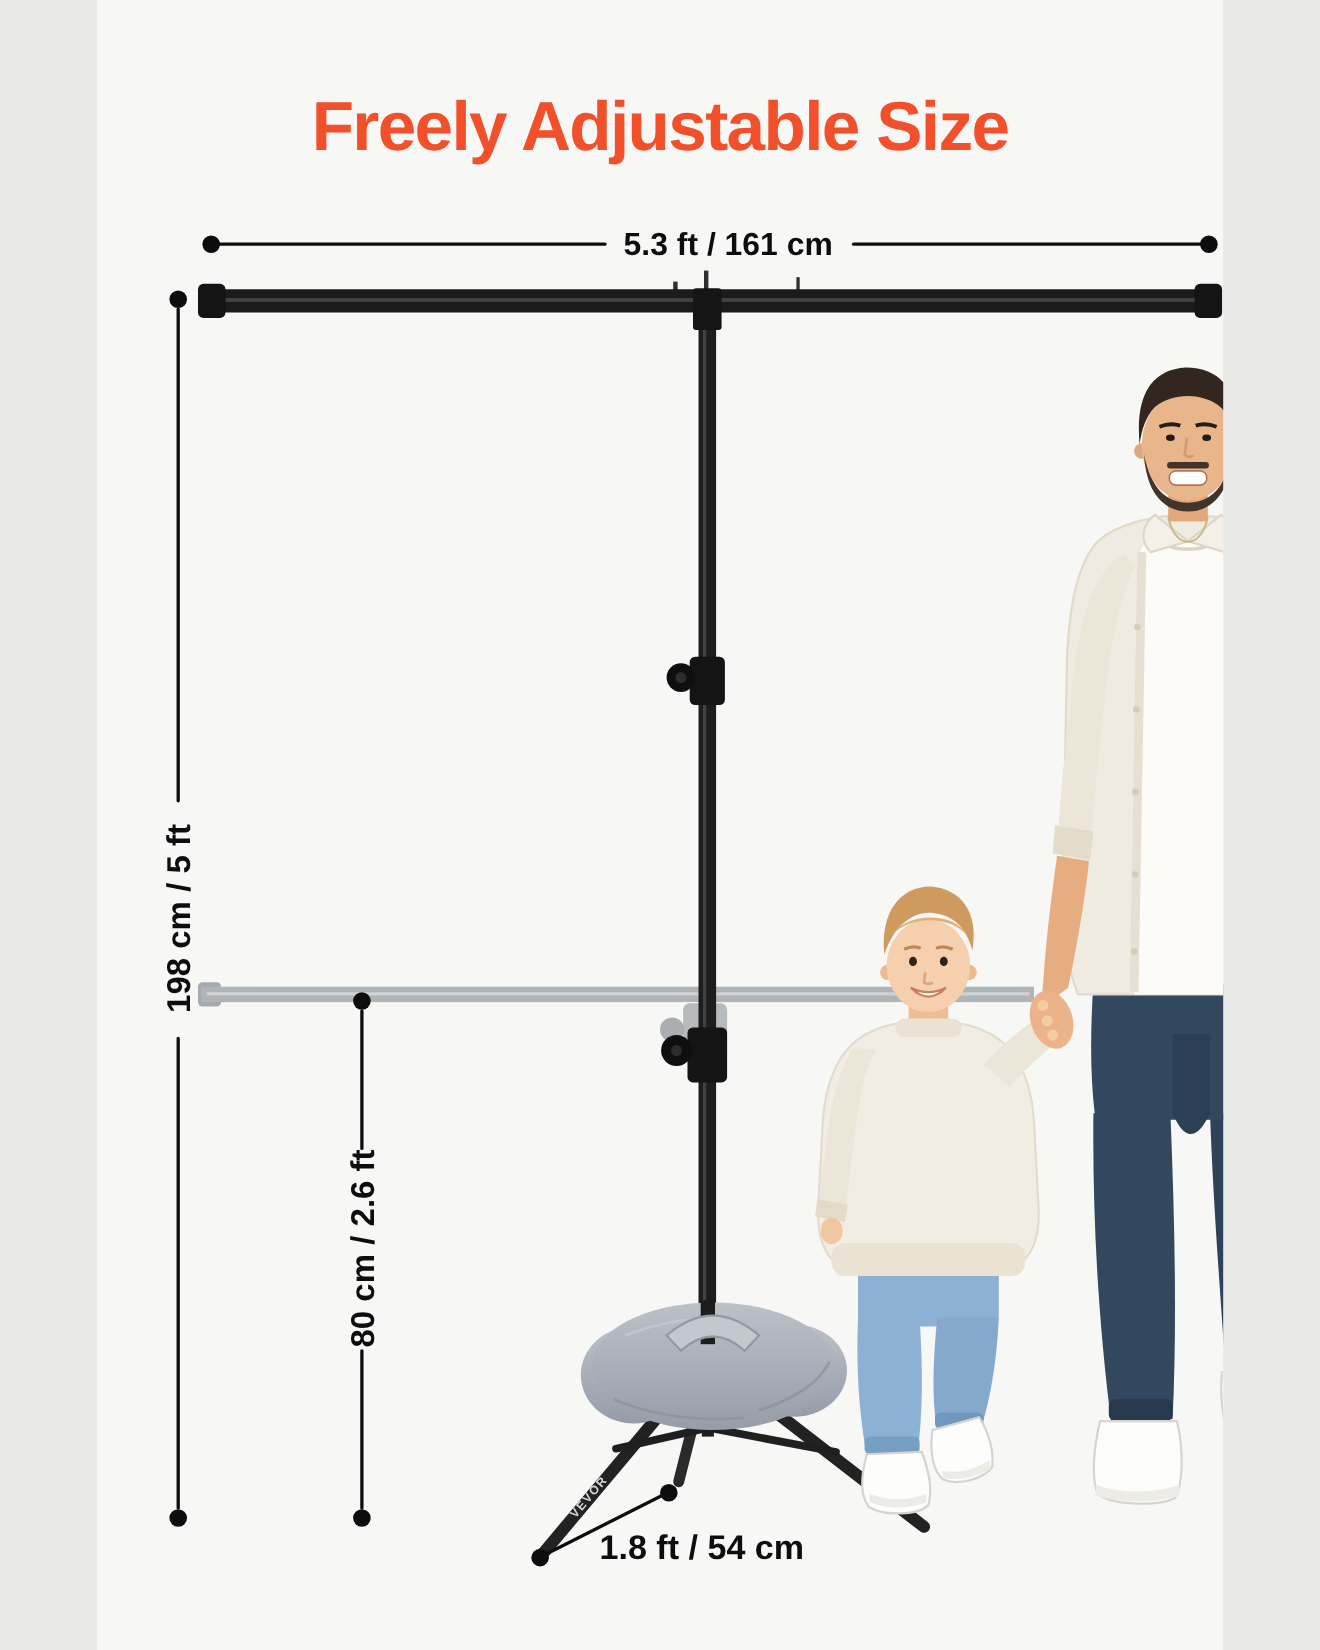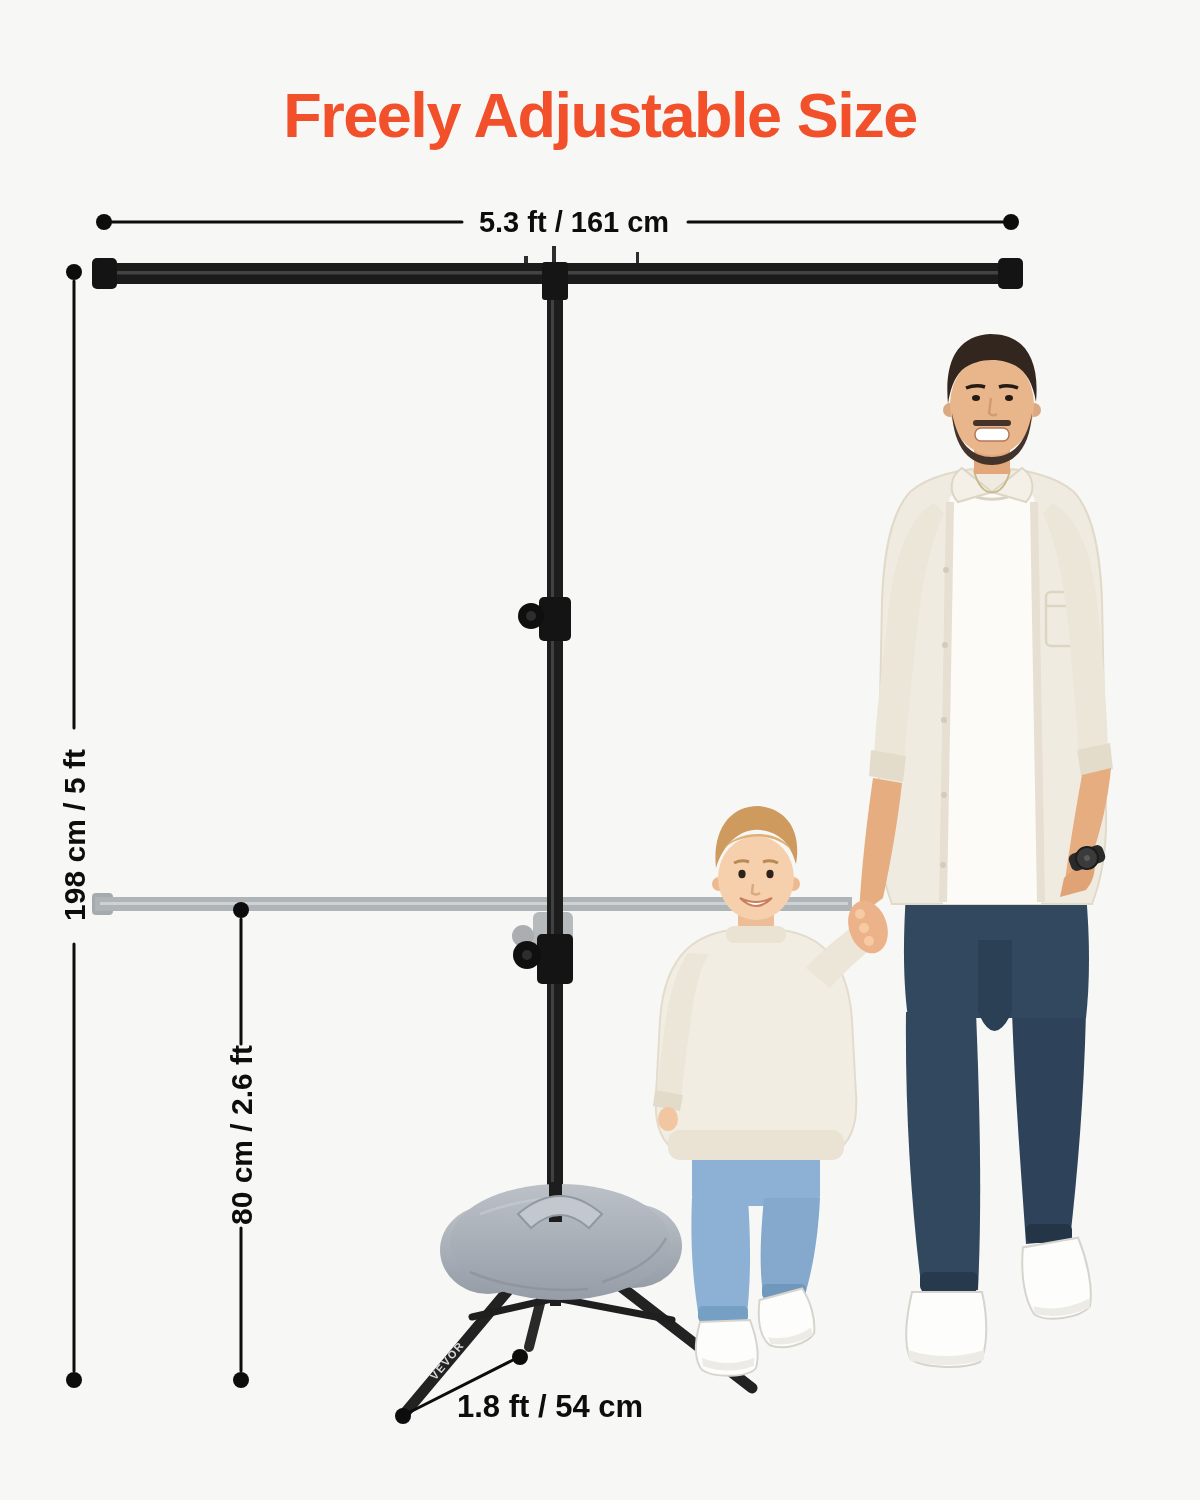--- a/index.html
+++ b/index.html
@@ -1,17 +1,17 @@
 <!DOCTYPE html>
 <html><head>
 <meta charset="utf-8">
 <style>
   html,body{margin:0;padding:0;background:#e9e9e7;}
   .stage{
-    position:relative;width:1200px;height:1500px;margin:0 auto;
+    position:relative;width:1024px;height:1500px;margin:0 auto;
     background:#f7f7f5;overflow:hidden;
     font-family:"Liberation Sans",sans-serif;
   }
   .title{
     position:absolute;top:84px;left:0;width:100%;
     text-align:center;font-size:63px;font-weight:bold;
     letter-spacing:-1.5px;color:#F1502B;line-height:1;
   }
   svg{position:absolute;top:0;left:0;}
   .dim-text{font-family:"Liberation Sans",sans-serif;font-weight:bold;fill:#0d0d0d;}

